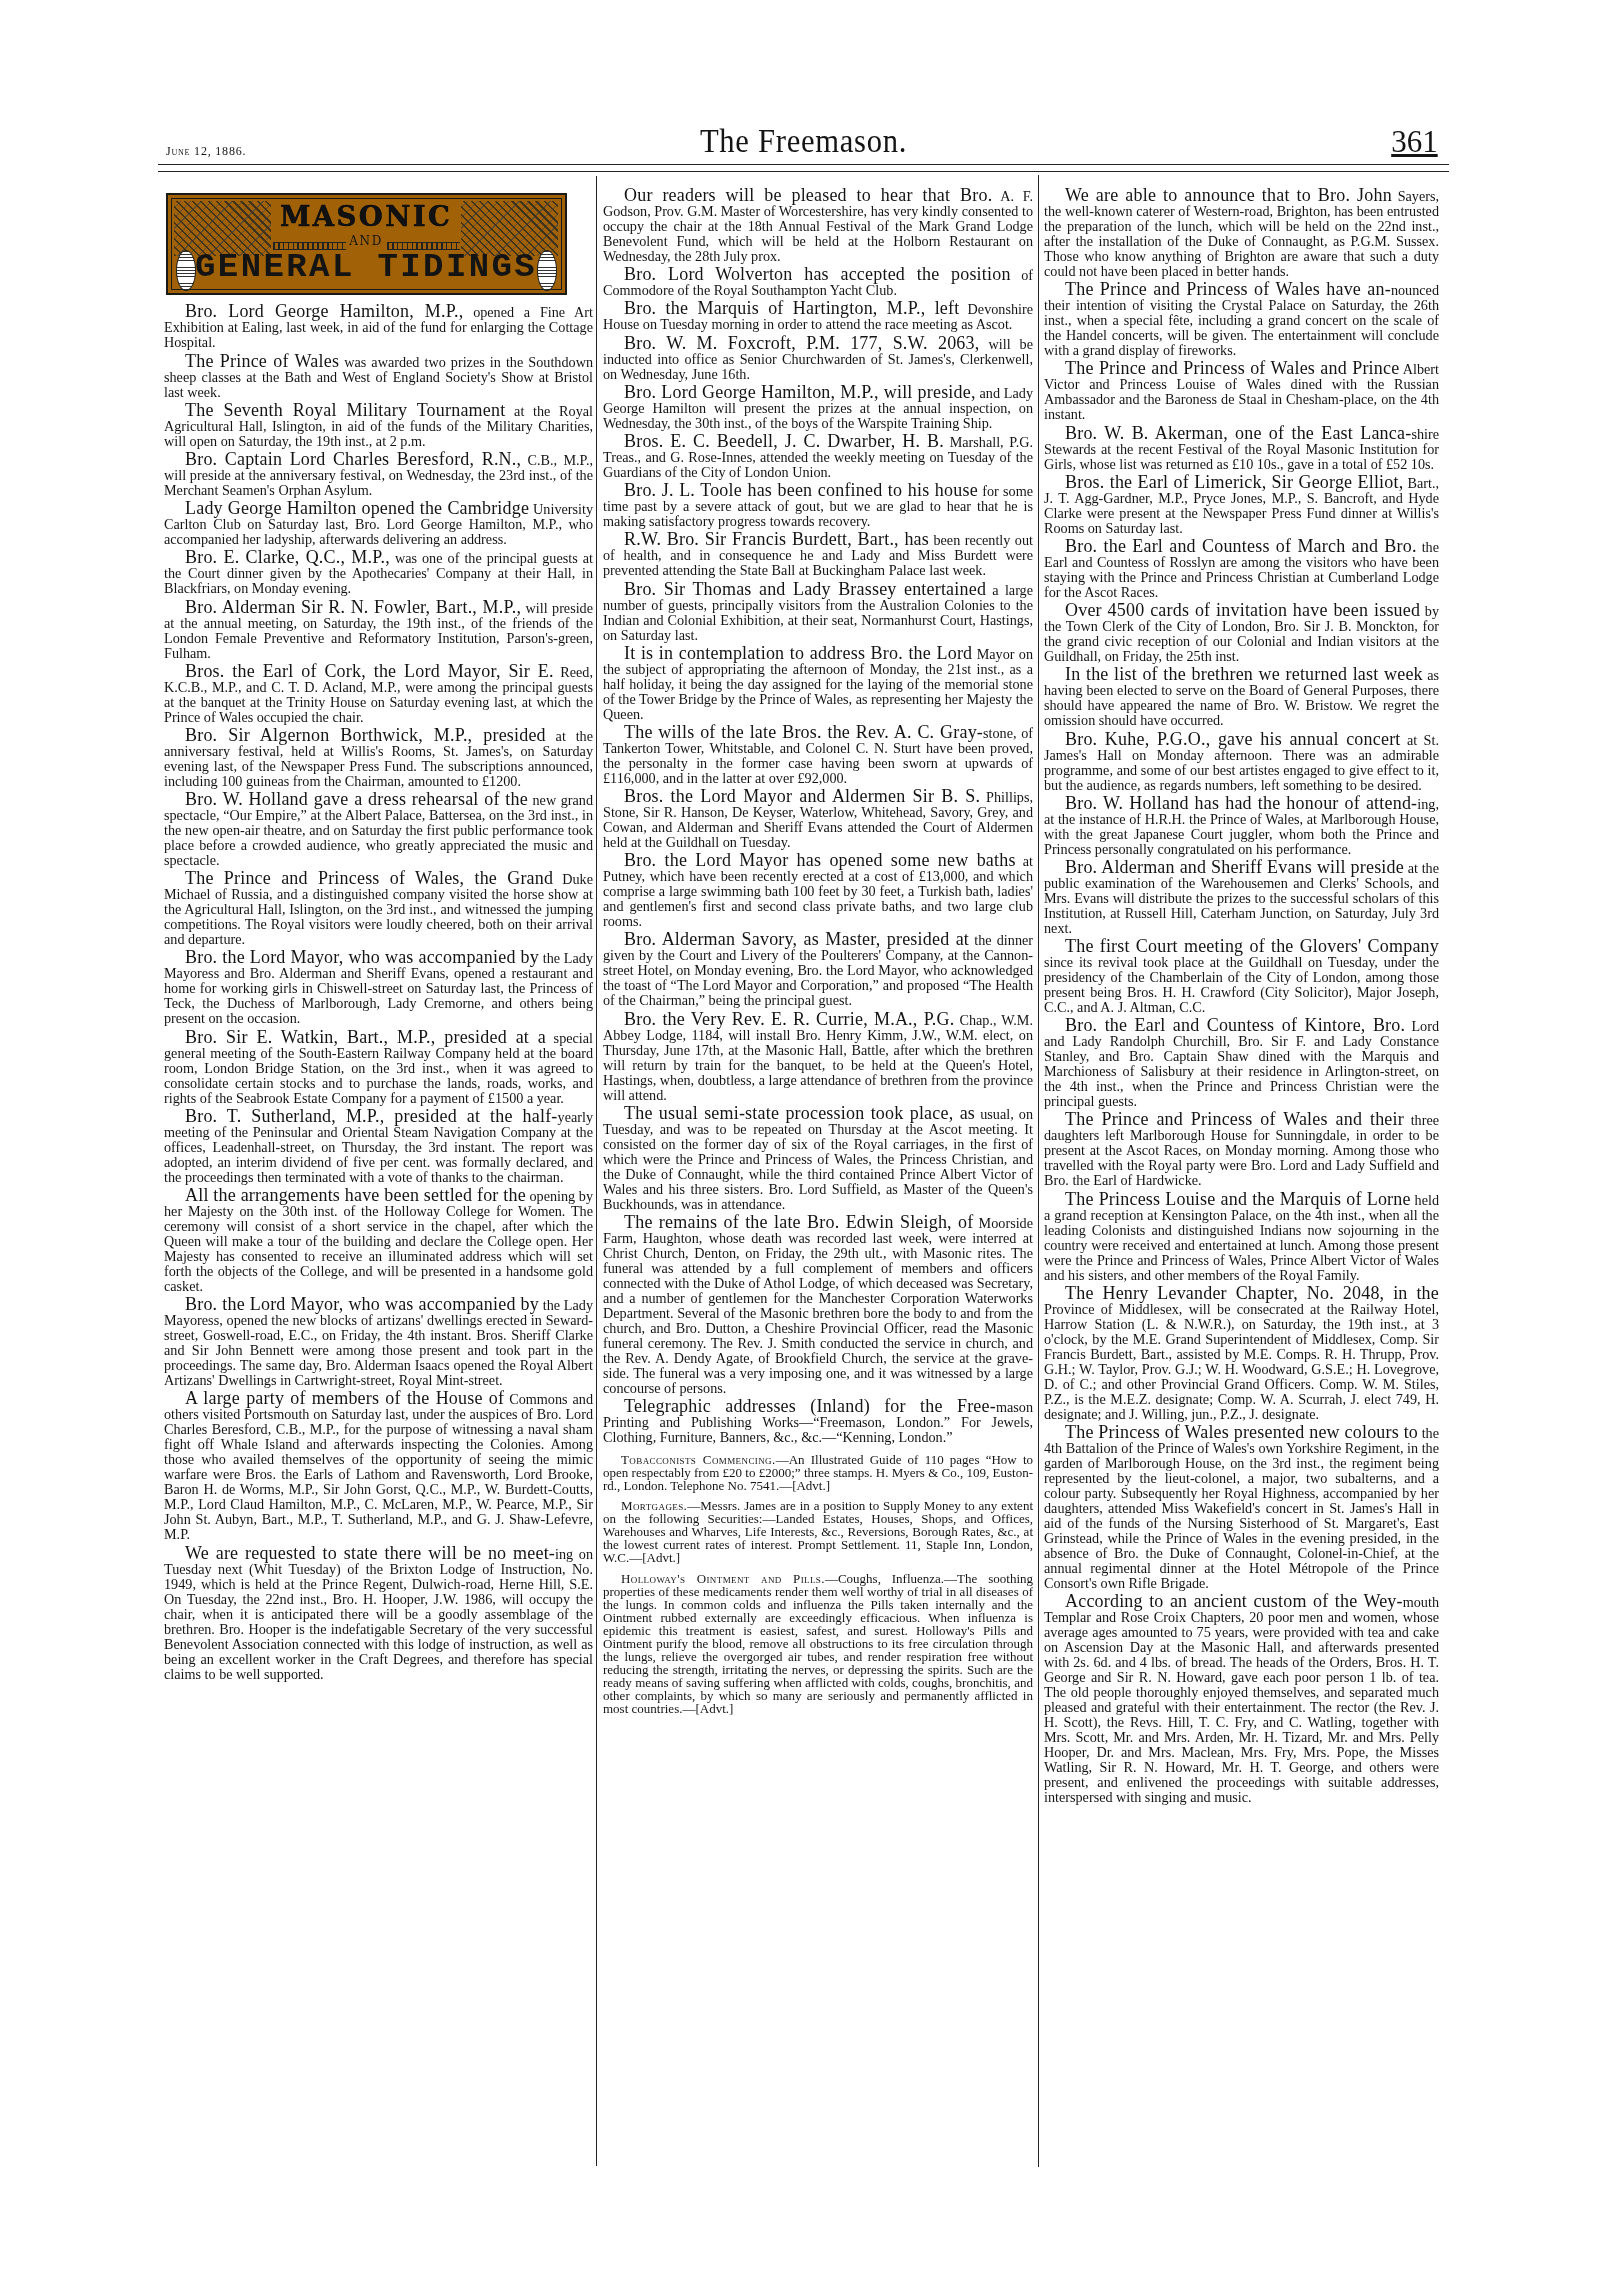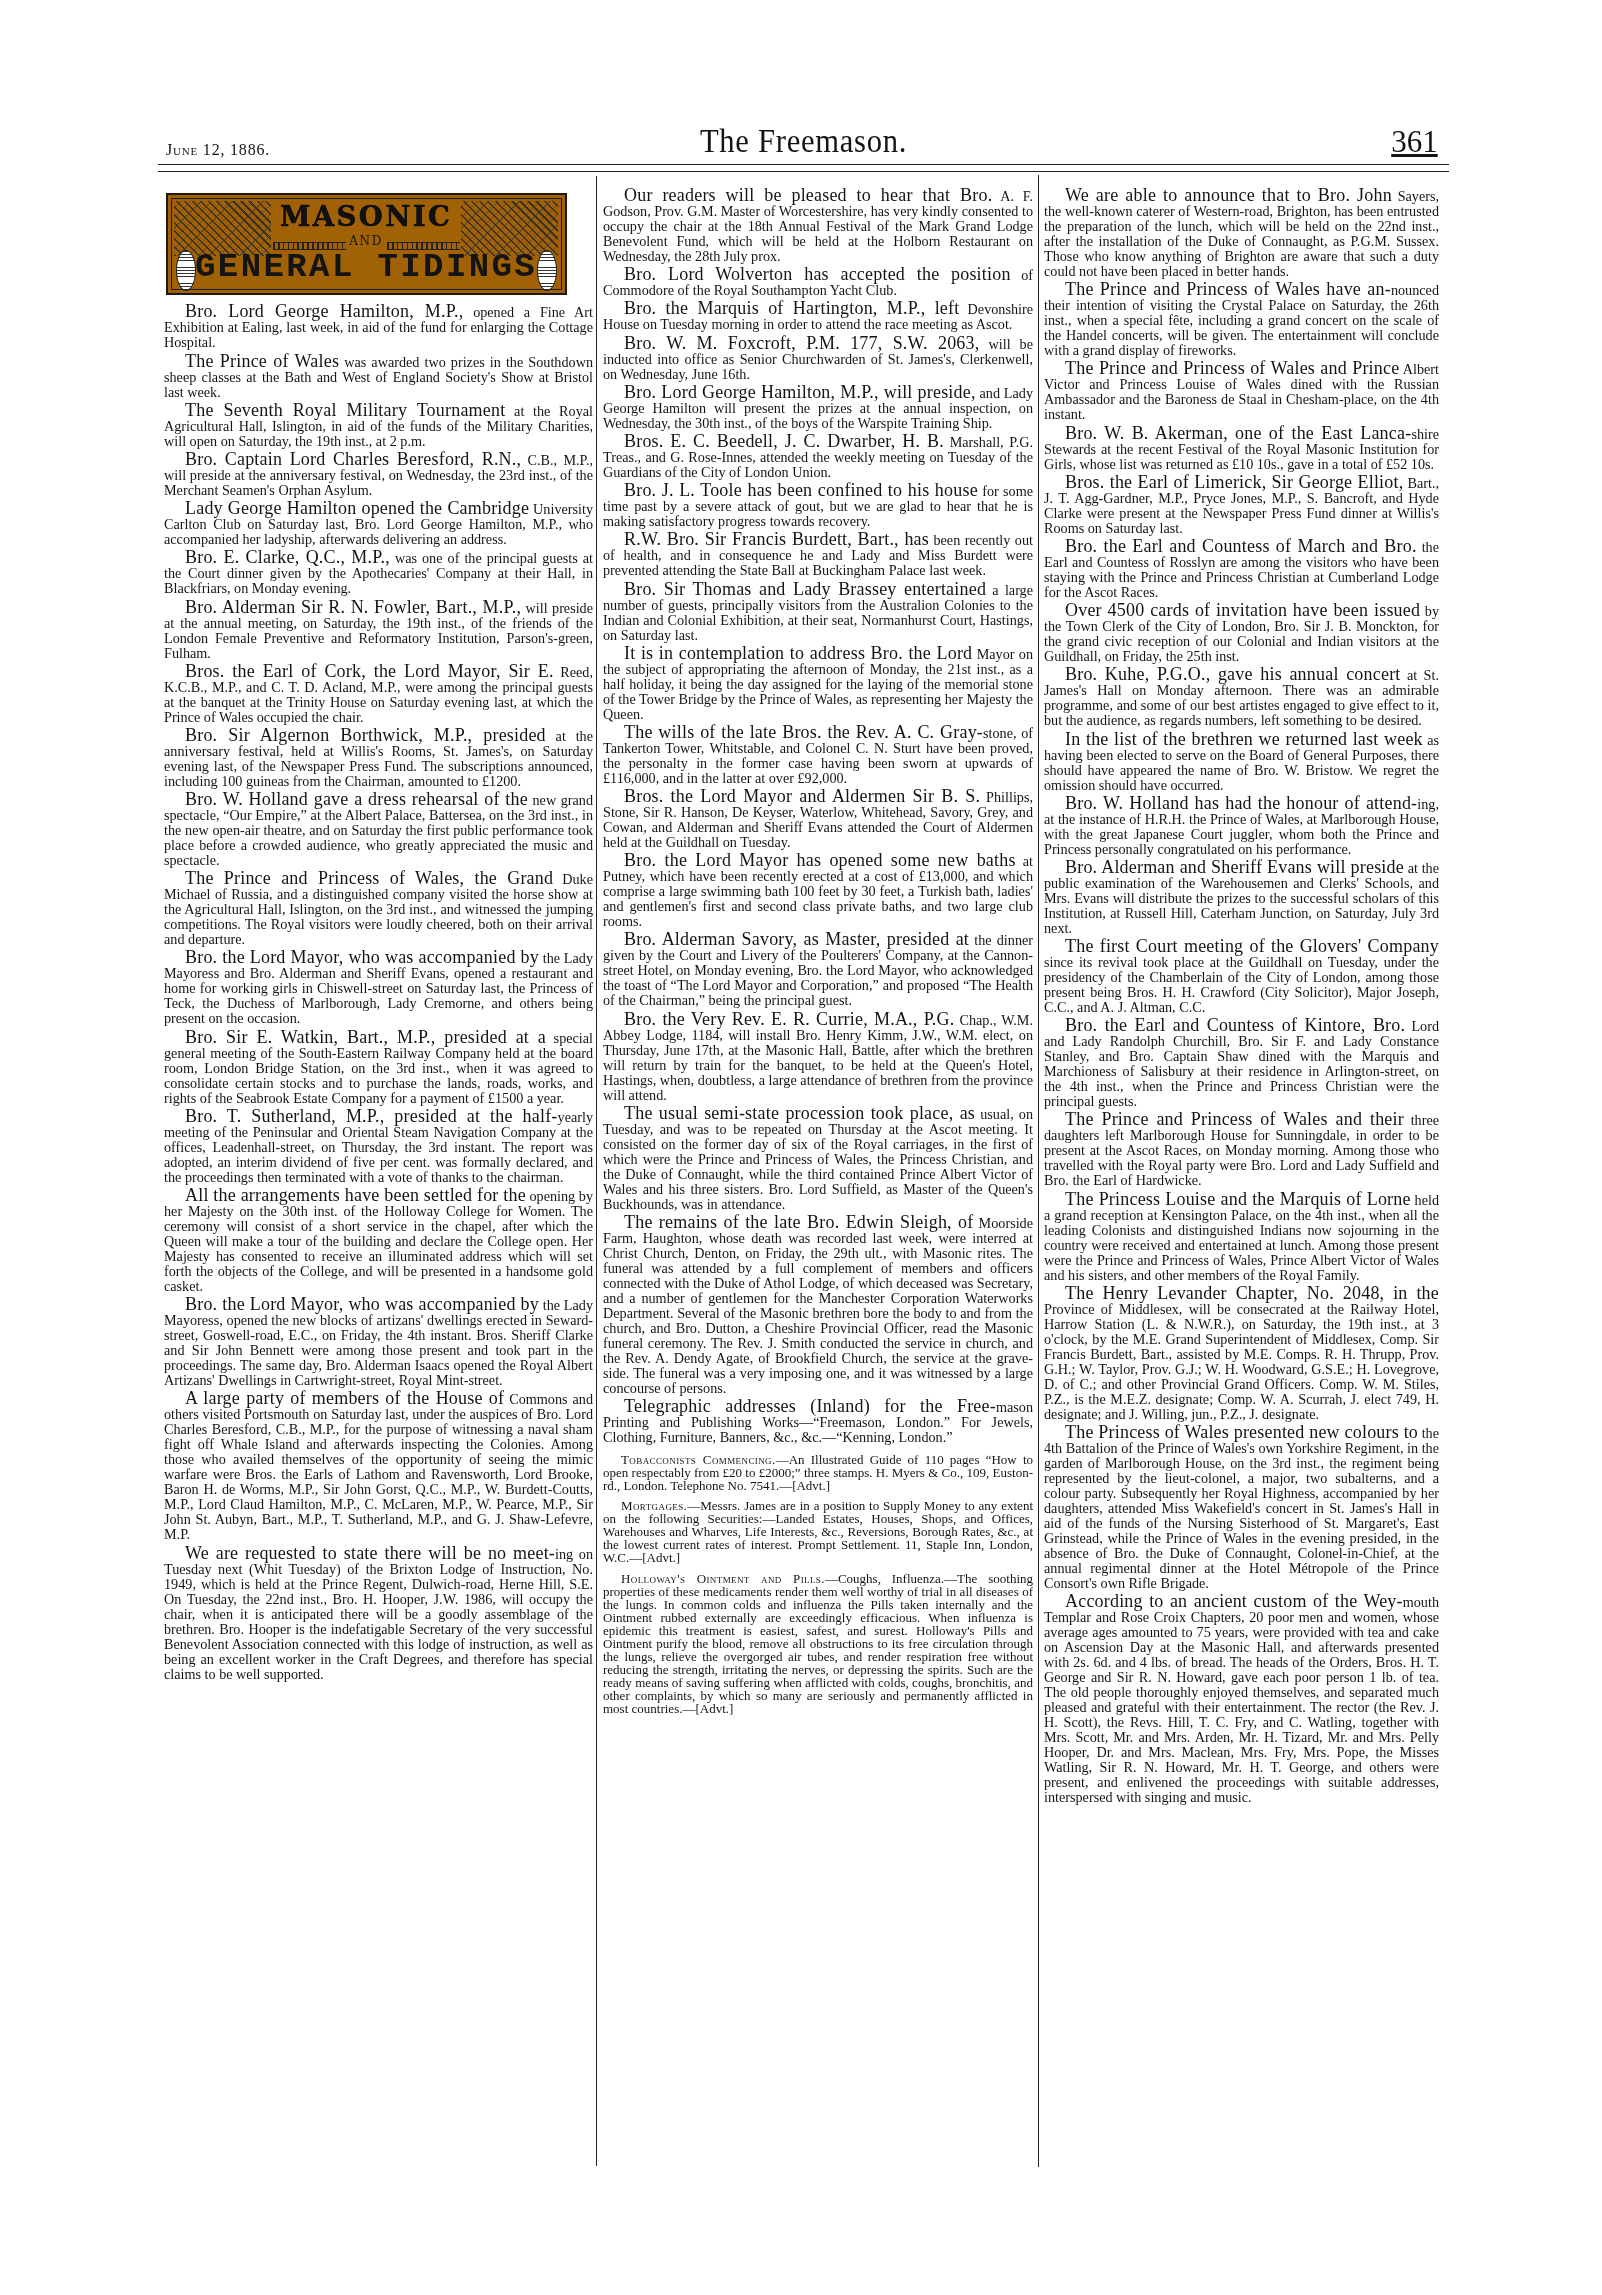--- a/index.html
+++ b/index.html
@@ -2,21 +2,21 @@
 <html style="font-size:13px"><head>
 <meta charset="utf-8">
 <style>
   html, body { margin: 0; padding: 0; background: #ffffff; }
   body {
     width: 1602px; height: 2295px; position: relative; overflow: hidden;
     font-family: "Liberation Serif", "DejaVu Serif", serif; color: #141414;
   }
   .masthead { position: absolute; left: 158px; top: 113px; width: 1291px; height: 49px; }
   .mh-date {
-    position: absolute; left: 8px; bottom: 3.2px; font-size: 16px; letter-spacing: 0.8px;
+    position: absolute; left: 8px; bottom: 3.2px; font-size: 12px; letter-spacing: 0.8px;
     font-variant: small-caps;
   }
   .mh-title {
     position: absolute; left: 0; right: 0; bottom: 1.6px; text-align: center;
     font-size: 34px; font-weight: normal; letter-spacing: 0.8px; transform: scaleX(0.9);
   }
   .mh-page { position: absolute; right: 11.3px; bottom: 1.6px; font-size: 31px; text-decoration: underline; }
   .rule { position: absolute; left: 158px; width: 1291px; height: 0; border-top: 1.6px solid #222; }
   .rule.r1 { top: 164px; }
   .rule.r2 { top: 171px; border-top-width: 1.6px; }
@@ -159,22 +159,22 @@
 
 <section class="col col3">
   <div>
       <p class="para"><span class="lead">We are able to announce that to Bro. John</span><span> Sayers, the well-known caterer of Western-road, Brighton, has been entrusted the preparation of the lunch, which will be held on the 22nd inst., after the installation of the Duke of Connaught, as P.G.M. Sussex. Those who know anything of Brighton are aware that such a duty could not have been placed in better hands.</span></p>
       <p class="para"><span class="lead">The Prince and Princess of Wales have an-</span><span>nounced their intention of visiting the Crystal Palace on Saturday, the 26th inst., when a special fête, including a grand concert on the scale of the Handel concerts, will be given. The entertainment will conclude with a grand display of fireworks.</span></p>
       <p class="para"><span class="lead">The Prince and Princess of Wales and Prince</span><span> Albert Victor and Princess Louise of Wales dined with the Russian Ambassador and the Baroness de Staal in Chesham-place, on the 4th instant.</span></p>
       <p class="para"><span class="lead">Bro. W. B. Akerman, one of the East Lanca-</span><span>shire Stewards at the recent Festival of the Royal Masonic Institution for Girls, whose list was returned as £10 10s., gave in a total of £52 10s.</span></p>
       <p class="para"><span class="lead">Bros. the Earl of Limerick, Sir George Elliot,</span><span> Bart., J. T. Agg-Gardner, M.P., Pryce Jones, M.P., S. Bancroft, and Hyde Clarke were present at the Newspaper Press Fund dinner at Willis's Rooms on Saturday last.</span></p>
       <p class="para"><span class="lead">Bro. the Earl and Countess of March and Bro.</span><span> the Earl and Countess of Rosslyn are among the visitors who have been staying with the Prince and Princess Christian at Cumberland Lodge for the Ascot Races.</span></p>
       <p class="para"><span class="lead">Over 4500 cards of invitation have been issued</span><span> by the Town Clerk of the City of London, Bro. Sir J. B. Monckton, for the grand civic reception of our Colonial and Indian visitors at the Guildhall, on Friday, the 25th inst.</span></p>
+      <p class="para"><span class="lead">In the list of the brethren we returned last week</span><span> as having been elected to serve on the Board of General Purposes, there should have appeared the name of Bro. W. Bristow. We regret the omission should have occurred.</span></p>
       <p class="para"><span class="lead">Bro. Kuhe, P.G.O., gave his annual concert</span><span> at St. James's Hall on Monday afternoon. There was an admirable programme, and some of our best artistes engaged to give effect to it, but the audience, as regards numbers, left something to be desired.</span></p>
-      <p class="para"><span class="lead">In the list of the brethren we returned last week</span><span> as having been elected to serve on the Board of General Purposes, there should have appeared the name of Bro. W. Bristow. We regret the omission should have occurred.</span></p>
       <p class="para"><span class="lead">Bro. W. Holland has had the honour of attend-</span><span>ing, at the instance of H.R.H. the Prince of Wales, at Marlborough House, with the great Japanese Court juggler, whom both the Prince and Princess personally congratulated on his performance.</span></p>
       <p class="para"><span class="lead">Bro. Alderman and Sheriff Evans will preside</span><span> at the public examination of the Warehousemen and Clerks' Schools, and Mrs. Evans will distribute the prizes to the successful scholars of this Institution, at Russell Hill, Caterham Junction, on Saturday, July 3rd next.</span></p>
       <p class="para"><span class="lead">The first Court meeting of the Glovers' Company</span><span> since its revival took place at the Guildhall on Tuesday, under the presidency of the Chamberlain of the City of London, among those present being Bros. H. H. Crawford (City Solicitor), Major Joseph, C.C., and A. J. Altman, C.C.</span></p>
       <p class="para"><span class="lead">Bro. the Earl and Countess of Kintore, Bro.</span><span> Lord and Lady Randolph Churchill, Bro. Sir F. and Lady Constance Stanley, and Bro. Captain Shaw dined with the Marquis and Marchioness of Salisbury at their residence in Arlington-street, on the 4th inst., when the Prince and Princess Christian were the principal guests.</span></p>
       <p class="para"><span class="lead">The Prince and Princess of Wales and their</span><span> three daughters left Marlborough House for Sunningdale, in order to be present at the Ascot Races, on Monday morning. Among those who travelled with the Royal party were Bro. Lord and Lady Suffield and Bro. the Earl of Hardwicke.</span></p>
       <p class="para"><span class="lead">The Princess Louise and the Marquis of Lorne</span><span> held a grand reception at Kensington Palace, on the 4th inst., when all the leading Colonists and distinguished Indians now sojourning in the country were received and entertained at lunch. Among those present were the Prince and Princess of Wales, Prince Albert Victor of Wales and his sisters, and other members of the Royal Family.</span></p>
       <p class="para"><span class="lead">The Henry Levander Chapter, No. 2048, in the</span><span> Province of Middlesex, will be consecrated at the Railway Hotel, Harrow Station (L. &amp; N.W.R.), on Saturday, the 19th inst., at 3 o'clock, by the M.E. Grand Superintendent of Middlesex, Comp. Sir Francis Burdett, Bart., assisted by M.E. Comps. R. H. Thrupp, Prov. G.H.; W. Taylor, Prov. G.J.; W. H. Woodward, G.S.E.; H. Lovegrove, D. of C.; and other Provincial Grand Officers. Comp. W. M. Stiles, P.Z., is the M.E.Z. designate; Comp. W. A. Scurrah, J. elect 749, H. designate; and J. Willing, jun., P.Z., J. designate.</span></p>
       <p class="para"><span class="lead">The Princess of Wales presented new colours to</span><span> the 4th Battalion of the Prince of Wales's own Yorkshire Regiment, in the garden of Marlborough House, on the 3rd inst., the regiment being represented by the lieut-colonel, a major, two subalterns, and a colour party. Subsequently her Royal Highness, accompanied by her daughters, attended Miss Wakefield's concert in St. James's Hall in aid of the funds of the Nursing Sisterhood of St. Margaret's, East Grinstead, while the Prince of Wales in the evening presided, in the absence of Bro. the Duke of Connaught, Colonel-in-Chief, at the annual regimental dinner at the Hotel Métropole of the Prince Consort's own Rifle Brigade.</span></p>
       <p class="para"><span class="lead">According to an ancient custom of the Wey-</span><span>mouth Templar and Rose Croix Chapters, 20 poor men and women, whose average ages amounted to 75 years, were provided with tea and cake on Ascension Day at the Masonic Hall, and afterwards presented with 2s. 6d. and 4 lbs. of bread. The heads of the Orders, Bros. H. T. George and Sir R. N. Howard, gave each poor person 1 lb. of tea. The old people thoroughly enjoyed themselves, and separated much pleased and grateful with their entertainment. The rector (the Rev. J. H. Scott), the Revs. Hill, T. C. Fry, and C. Watling, together with Mrs. Scott, Mr. and Mrs. Arden, Mr. H. Tizard, Mr. and Mrs. Pelly Hooper, Dr. and Mrs. Maclean, Mrs. Fry, Mrs. Pope, the Misses Watling, Sir R. N. Howard, Mr. H. T. George, and others were present, and enlivened the proceedings with suitable addresses, interspersed with singing and music.</span></p>
     </div>

